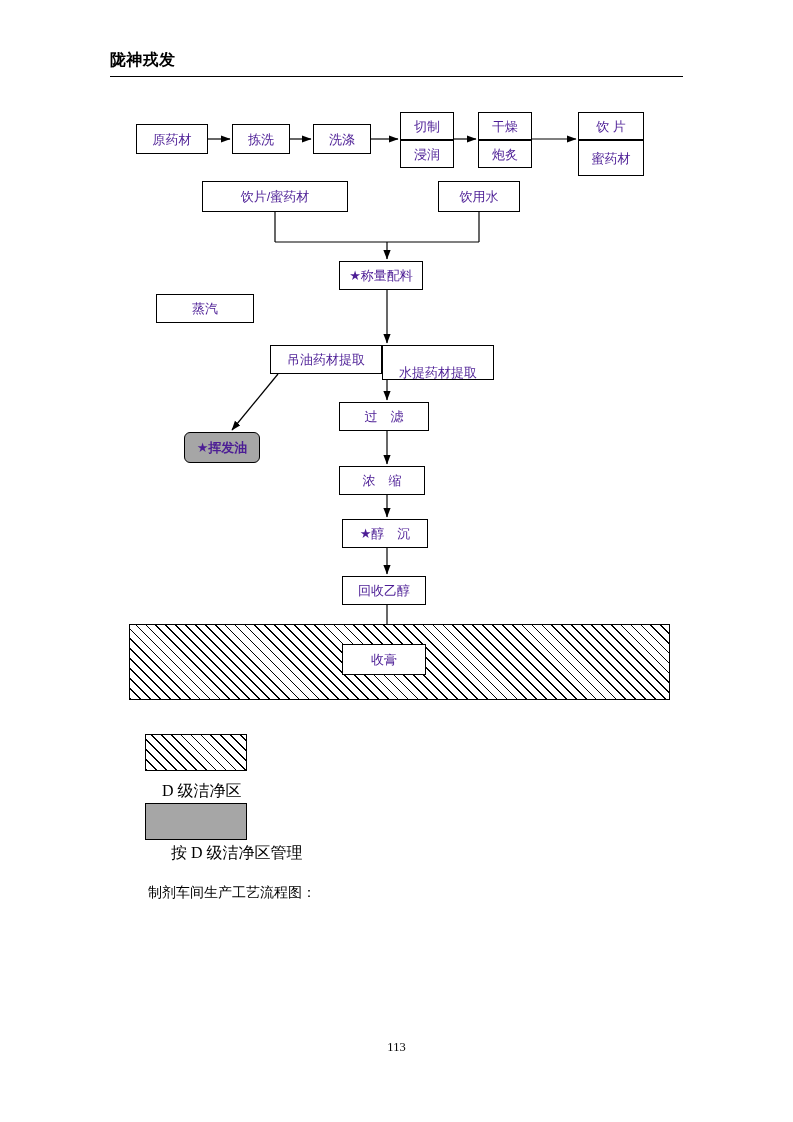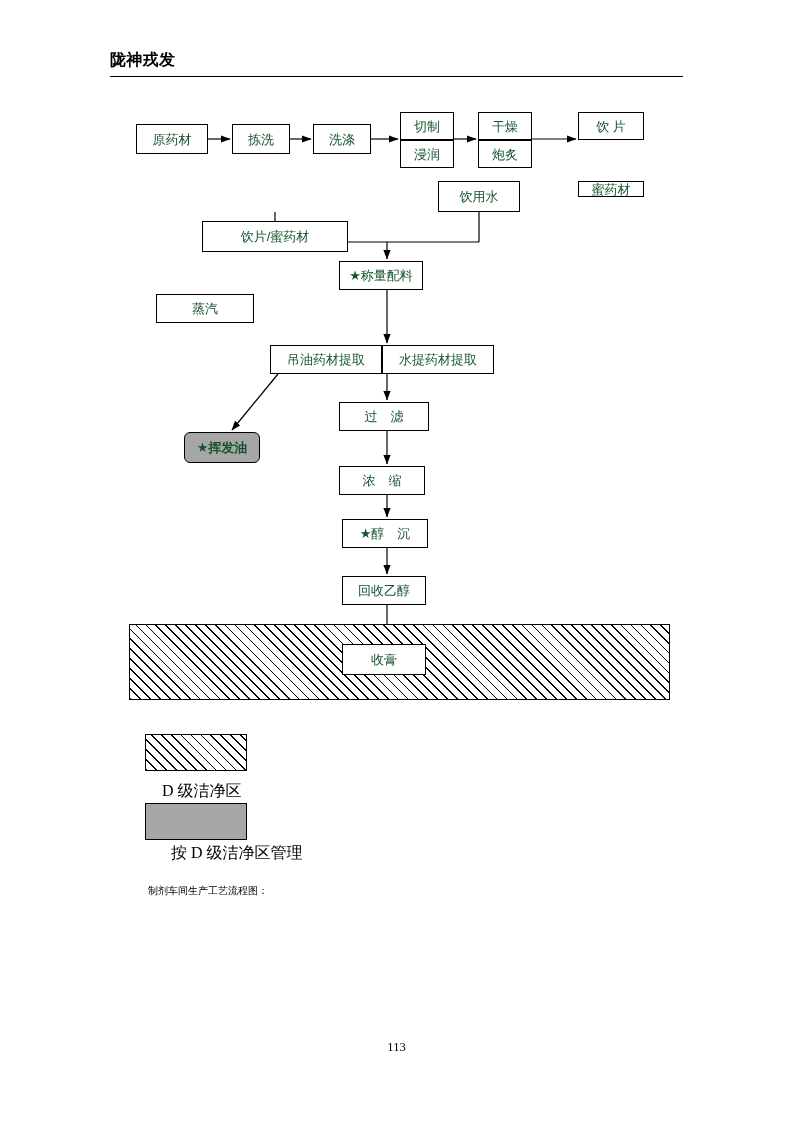--- a/index.html
+++ b/index.html
@@ -51,21 +51,21 @@
     border: 1px solid #000;
     background: #fff;
     box-sizing: border-box;
     display: flex;
     align-items: center;
     justify-content: center;
     font-size: 13px;
     font-family: "Liberation Sans", "DejaVu Sans", sans-serif;
     line-height: 1;
     white-space: nowrap;
-    color: #14532d;
+    color: #4c1d95;
   }
   .node.gray {
     background: #a6a6a6;
     font-weight: bold;
   }
   .node.hatch-over {
     background: #fff;
     z-index: 5;
   }
 
@@ -103,21 +103,21 @@
   .legend-label {
     position: absolute;
     font-size: 16px;
     font-family: Liberation Serif, serif;
     white-space: nowrap;
     margin-left: 12px;
   }
 
   .caption {
     position: absolute;
-    font-size: 10px;
+    font-size: 14px;
     font-family: Liberation Sans, sans-serif;
     white-space: nowrap;
   }
 
   .page-number {
     position: absolute;
     left: 0;
     top: 1040px;
     width: 793px;
     text-align: center;
@@ -200,43 +200,43 @@
   </div>
   <div class="node" style="left:478px; top:112px; width:54px; height:28px;">
     <span>干燥</span>
   </div>
   <div class="node" style="left:478px; top:140px; width:54px; height:28px;">
     <span>炮炙</span>
   </div>
   <div class="node" style="left:578px; top:112px; width:66px; height:28px;">
     <span>饮 片</span>
   </div>
-  <div class="node" style="left:578px; top:140px; width:66px; height:16px;margin-top:41px;">
+  <div class="node" style="left:578px; top:140px; width:66px; height:36px;">
     <span>蜜药材</span>
   </div>
 
-  <div class="node" style="left:202px; top:181px; width:146px; height:31px;margin-top:40px;">
+  <div class="node" style="left:202px; top:181px; width:146px; height:31px;">
     <span>饮片/蜜药材</span>
   </div>
   <div class="node" style="left:438px; top:181px; width:82px; height:31px;">
     <span>饮用水</span>
   </div>
 
   <div class="node" style="left:339px; top:261px; width:84px; height:29px;">
     <span>★称量配料</span>
   </div>
 
   <div class="node" style="left:156px; top:294px; width:98px; height:29px;">
     <span>蒸汽</span>
   </div>
 
   <div class="node" style="left:270px; top:345px; width:112px; height:29px;">
     <span>吊油药材提取</span>
   </div>
-  <div class="node" style="left:382px; top:345px; width:112px; height:29px;">
+  <div class="node" style="left:382px; top:345px; width:112px; height:35px;align-items:flex-end;">
     <span>水提药材提取</span>
   </div>
 
   <div class="node" style="left:339px; top:402px; width:90px; height:29px;">
     <span>过　滤</span>
   </div>
 
   <div class="node gray" style="left:184px; top:432px; width:76px; height:31px;border-radius:6px;">
     <span>★挥发油</span>
   </div>

